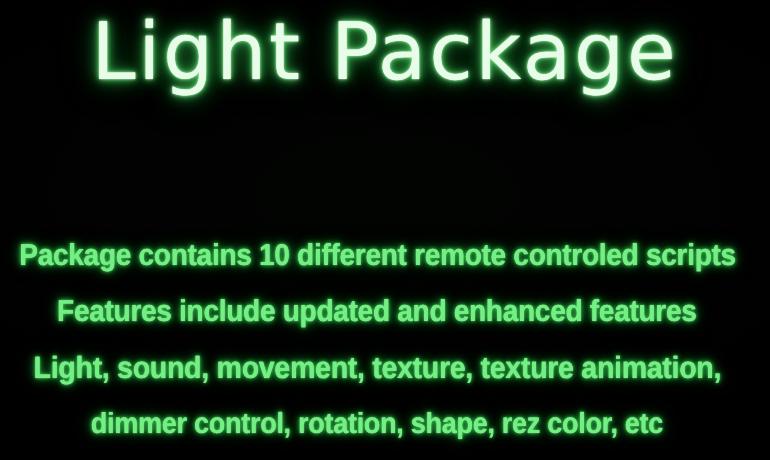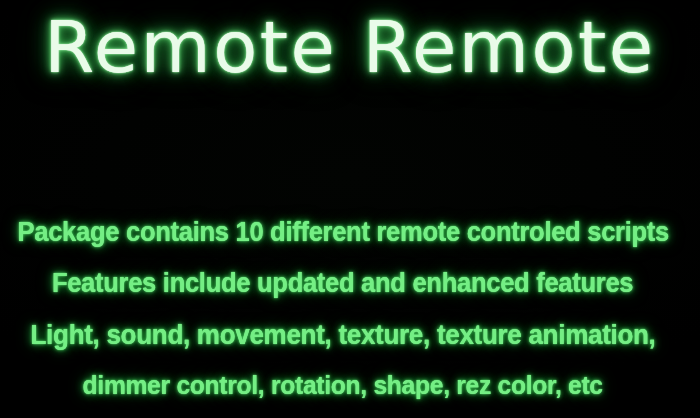--- a/index.html
+++ b/index.html
@@ -92,21 +92,21 @@
   .line-2 { font-size: 27.5px; }
   .line-3 { font-size: 28px; }
   .line-4 { font-size: 26.5px; }
 </style>
 </head>
 <body>
 
 <div id="slide">
 
   <div class="title-wrap">
-    <div class="title">Remote Remote</div>
+    <div class="title">Light Package</div>
   </div>
 
   <div class="body-block">
     <div class="body-line line-1">Package contains 10 different remote controled scripts</div>
     <div class="body-line line-2">Features include updated and enhanced features</div>
     <div class="body-line line-3">Light, sound, movement, texture, texture animation,</div>
     <div class="body-line line-4">dimmer control, rotation, shape, rez color, etc</div>
   </div>
 
 </div>

